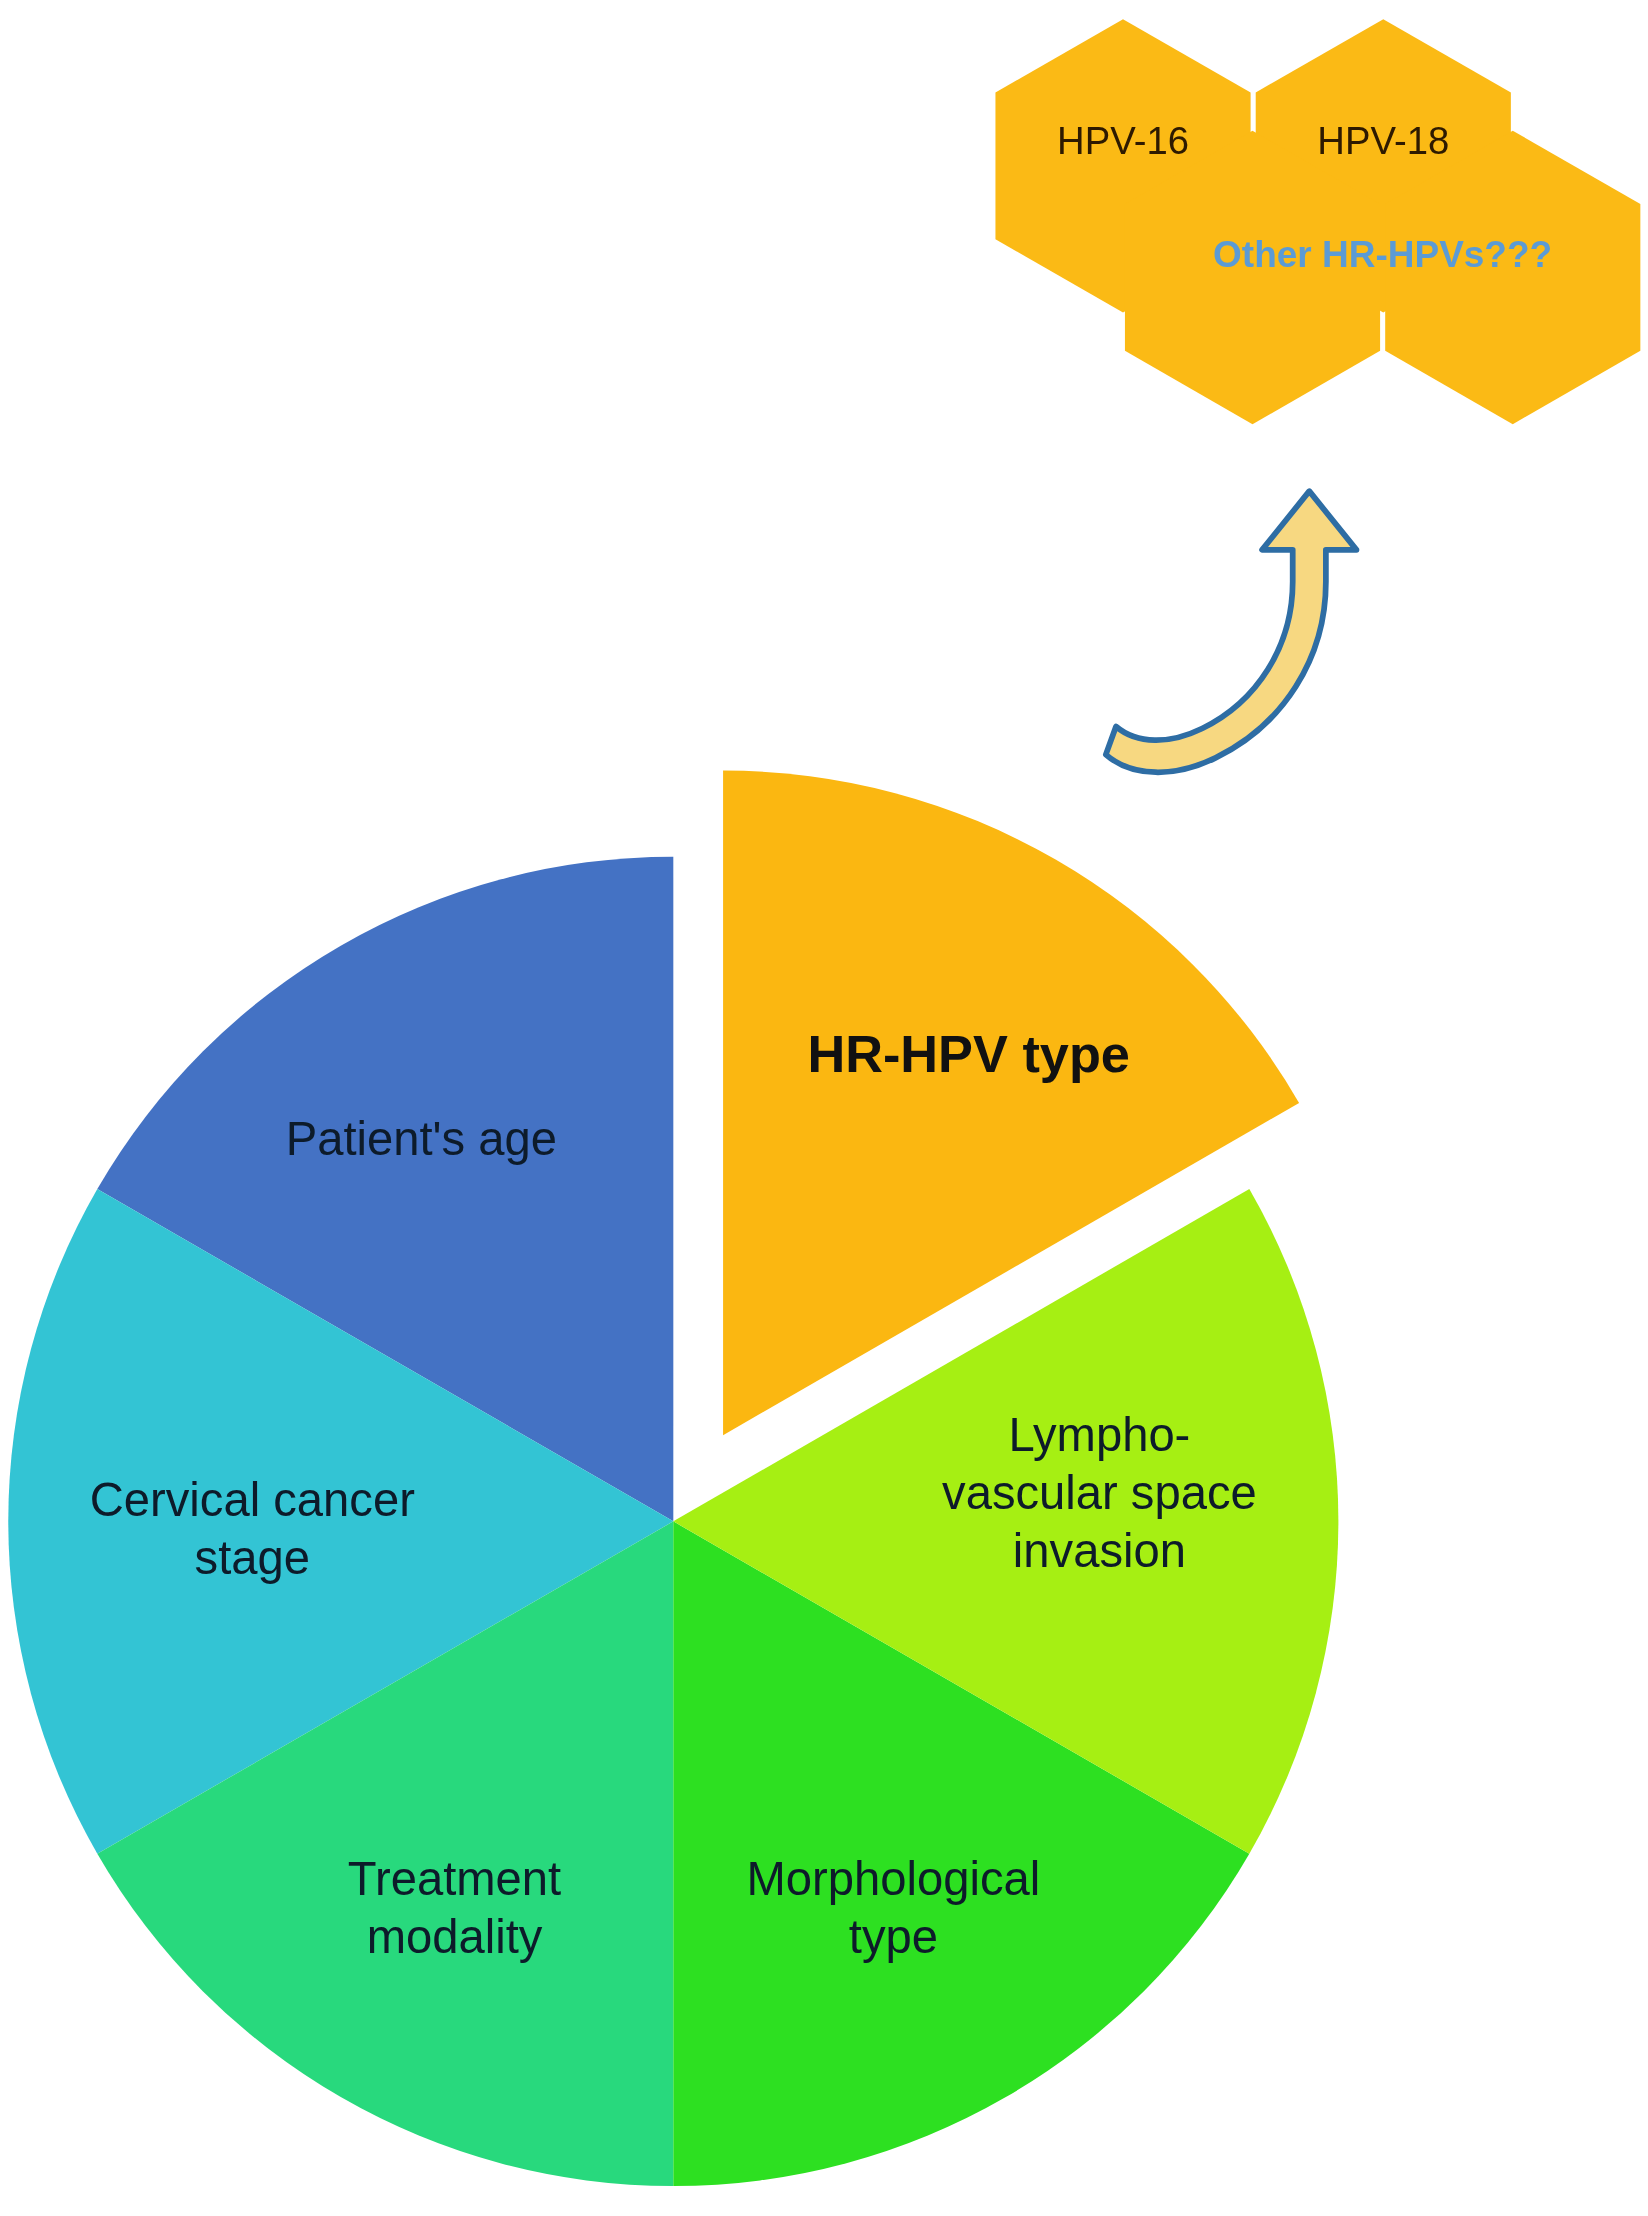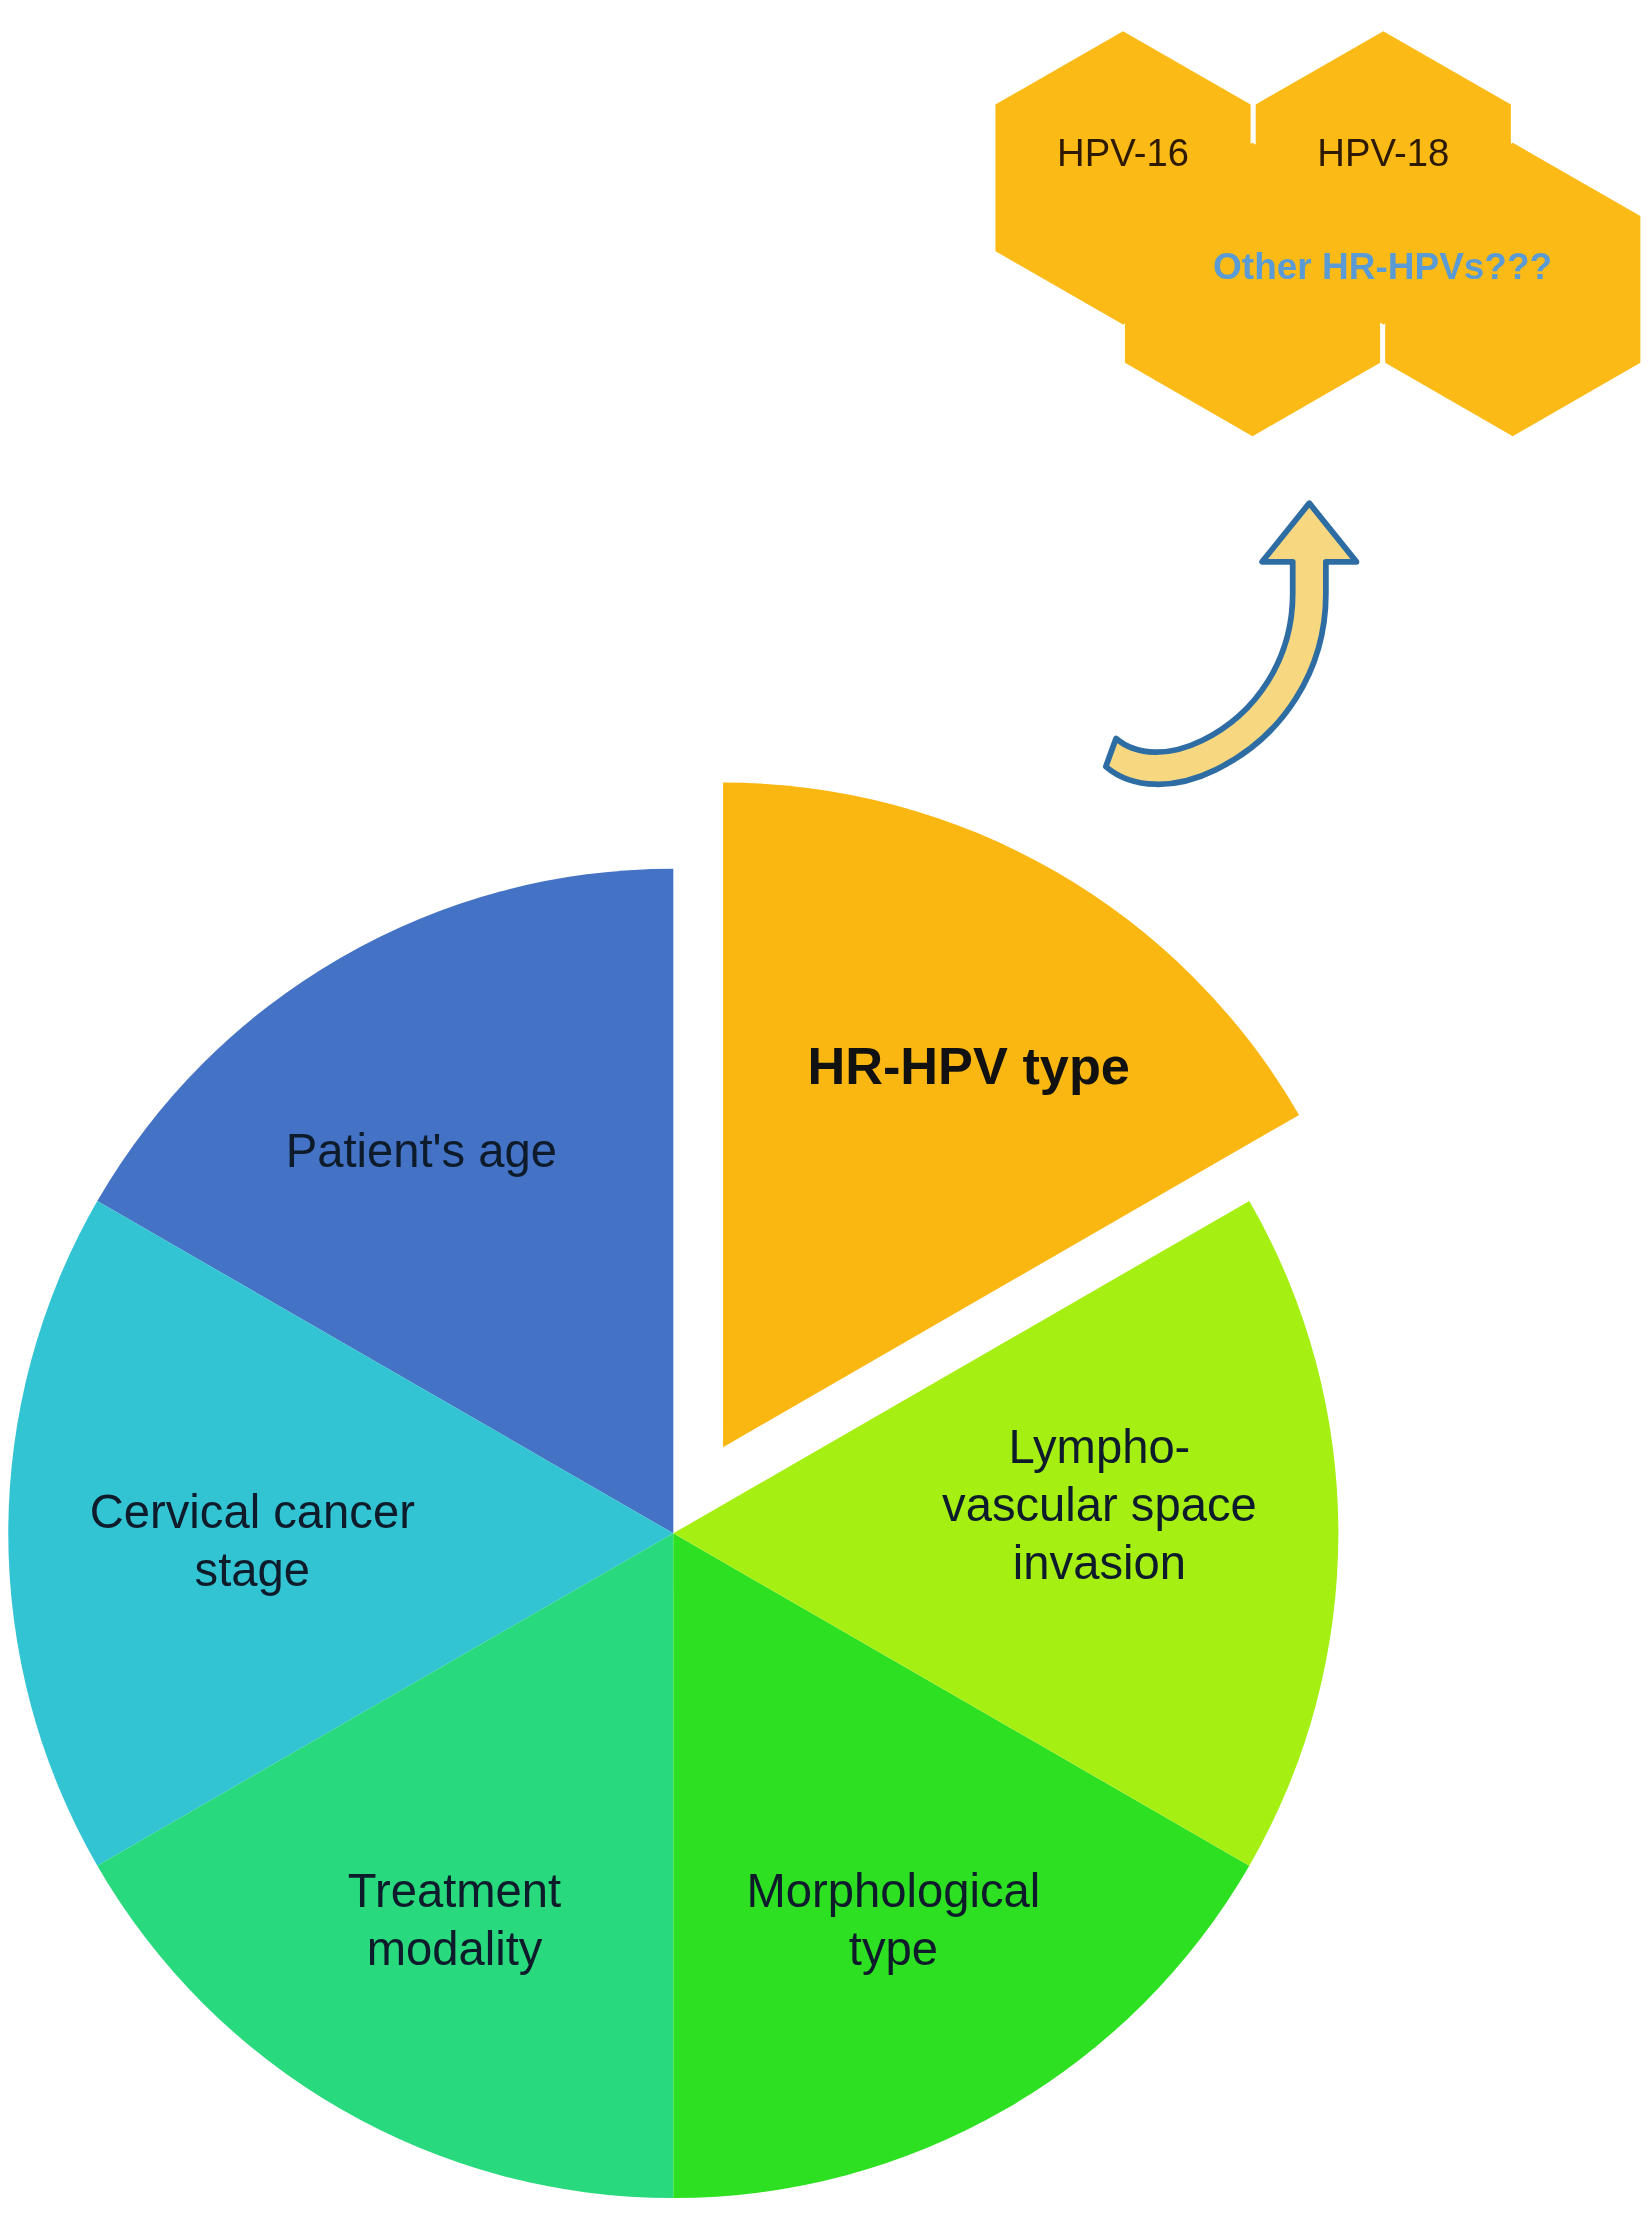--- a/index.html
+++ b/index.html
@@ -9,21 +9,21 @@
   }
   body {
     width: 1649px;
     height: 2216px;
     position: relative;
     overflow: hidden;
     font-family: "Liberation Sans", sans-serif;
   }
   #stage {
     position: absolute;
-    left: 0; top: 12px;
+    left: 0; top: 0;
     width: 1649px;
     height: 1744px;
   }
   #figure-svg {
     position: absolute;
     left: 0; top: 0;
     width: 1649px;
     height: 2216px;
     display: block;
   }

